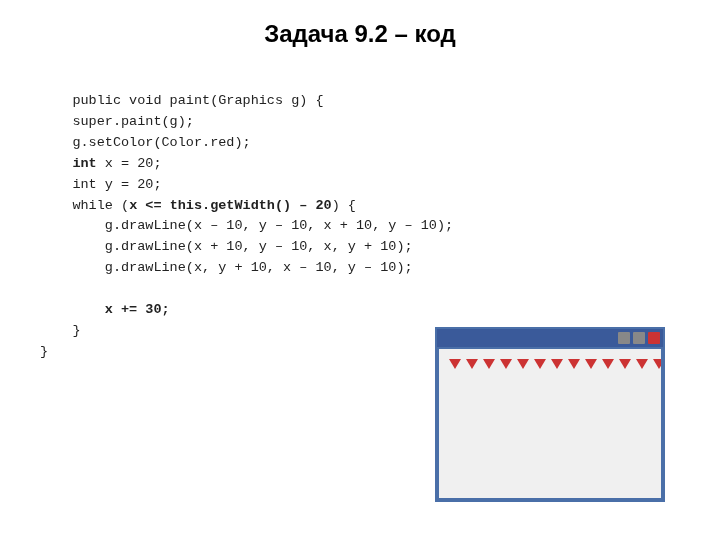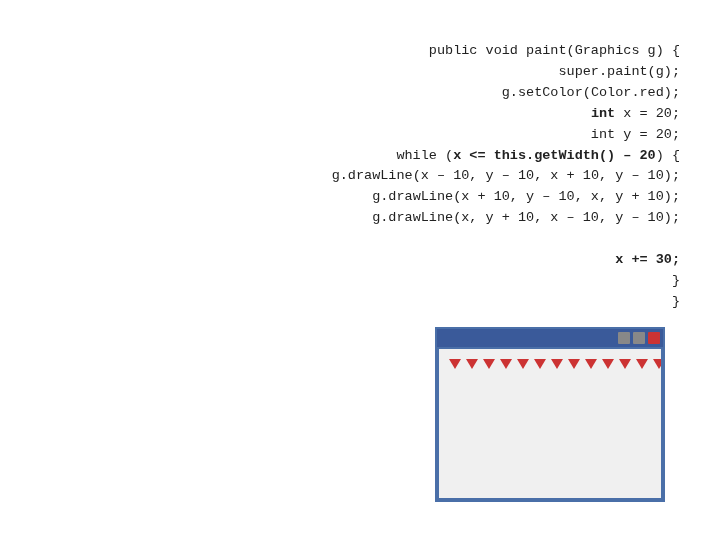--- a/index.html
+++ b/index.html
@@ -26,21 +26,20 @@
       margin-bottom: 22px;
       font-family: Arial, sans-serif;
     }
 
     .code-block {
       font-family: 'Courier New', Courier, monospace;
       font-size: 13.5px;
       line-height: 1.55;
       color: #222;
       white-space: pre;
-      text-align: right;
     }
 
     .bold {
       font-weight: bold;
     }
 
     
     .mini-window {
       position: absolute;
       bottom: 38px;
@@ -101,20 +100,21 @@
       border-top: 10px solid #cc3333;
       display: inline-block;
       flex-shrink: 0;
     }
   </style>
 </head>
 <body>
 
 <div class="page">
 
+  <h1 class="title">Задача 9.2 – код</h1>
 
   <div class="code-block">
     <span>public void paint(Graphics g) {</span>
 <span>    super.paint(g);</span>
 <span>    g.setColor(Color.red);</span>
     <span class="bold">int</span><span> x = 20;</span>
 <span>    int y = 20;</span>
 <span>    while (</span><span class="bold">x &lt;= this.getWidth() – 20</span><span>) {</span>
 <span>        g.drawLine(x – 10, y – 10, x + 10, y – 10);</span>
 <span>        g.drawLine(x + 10, y – 10, x, y + 10);</span>

